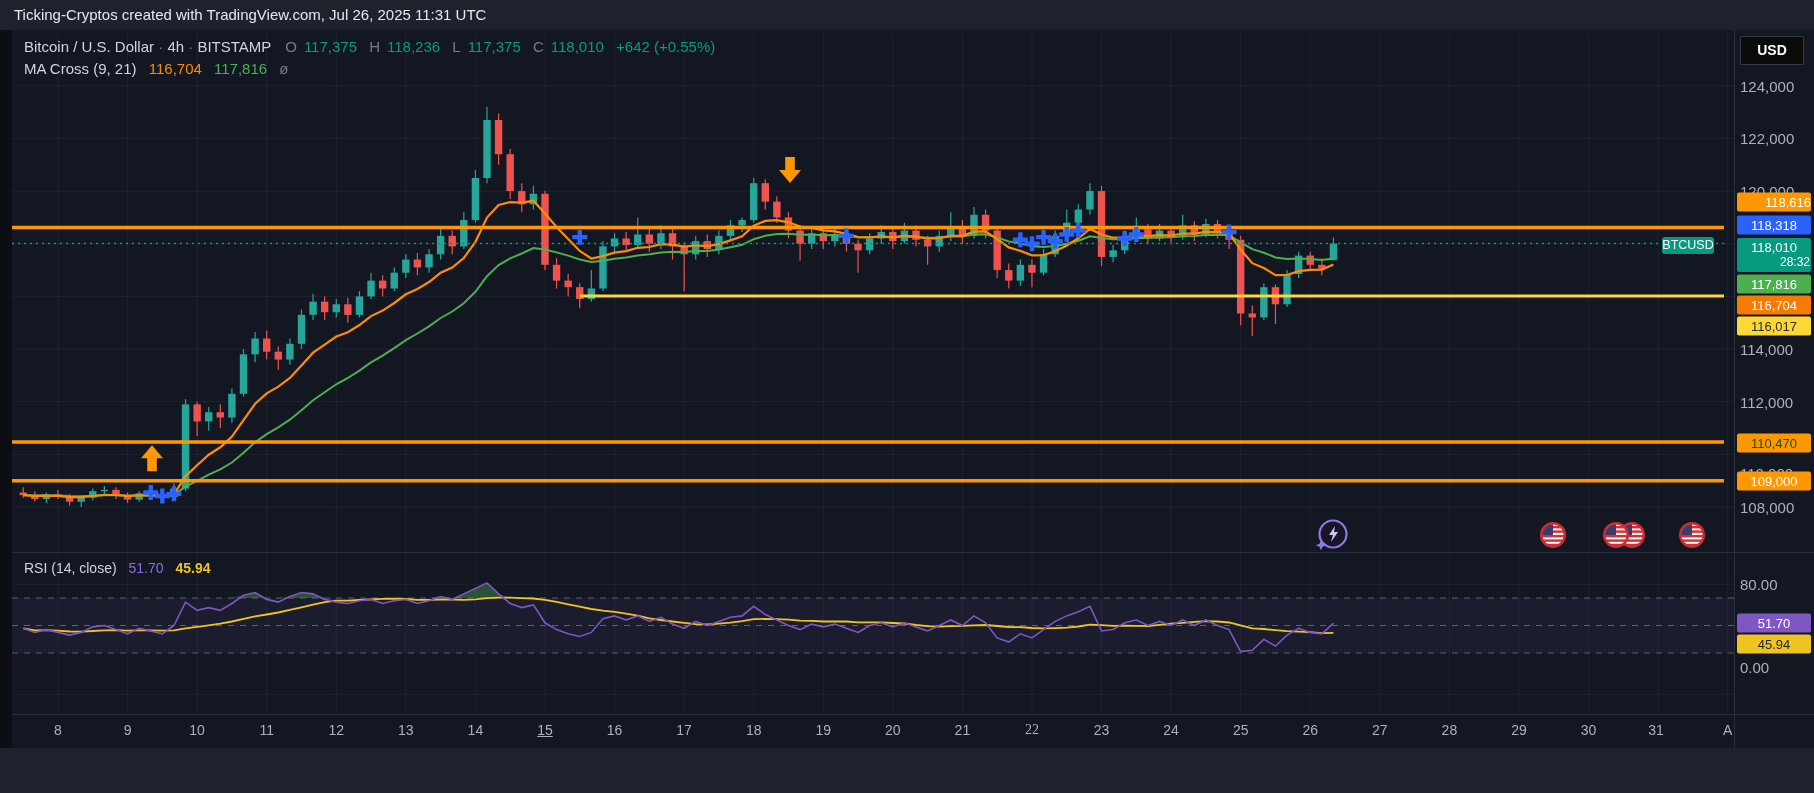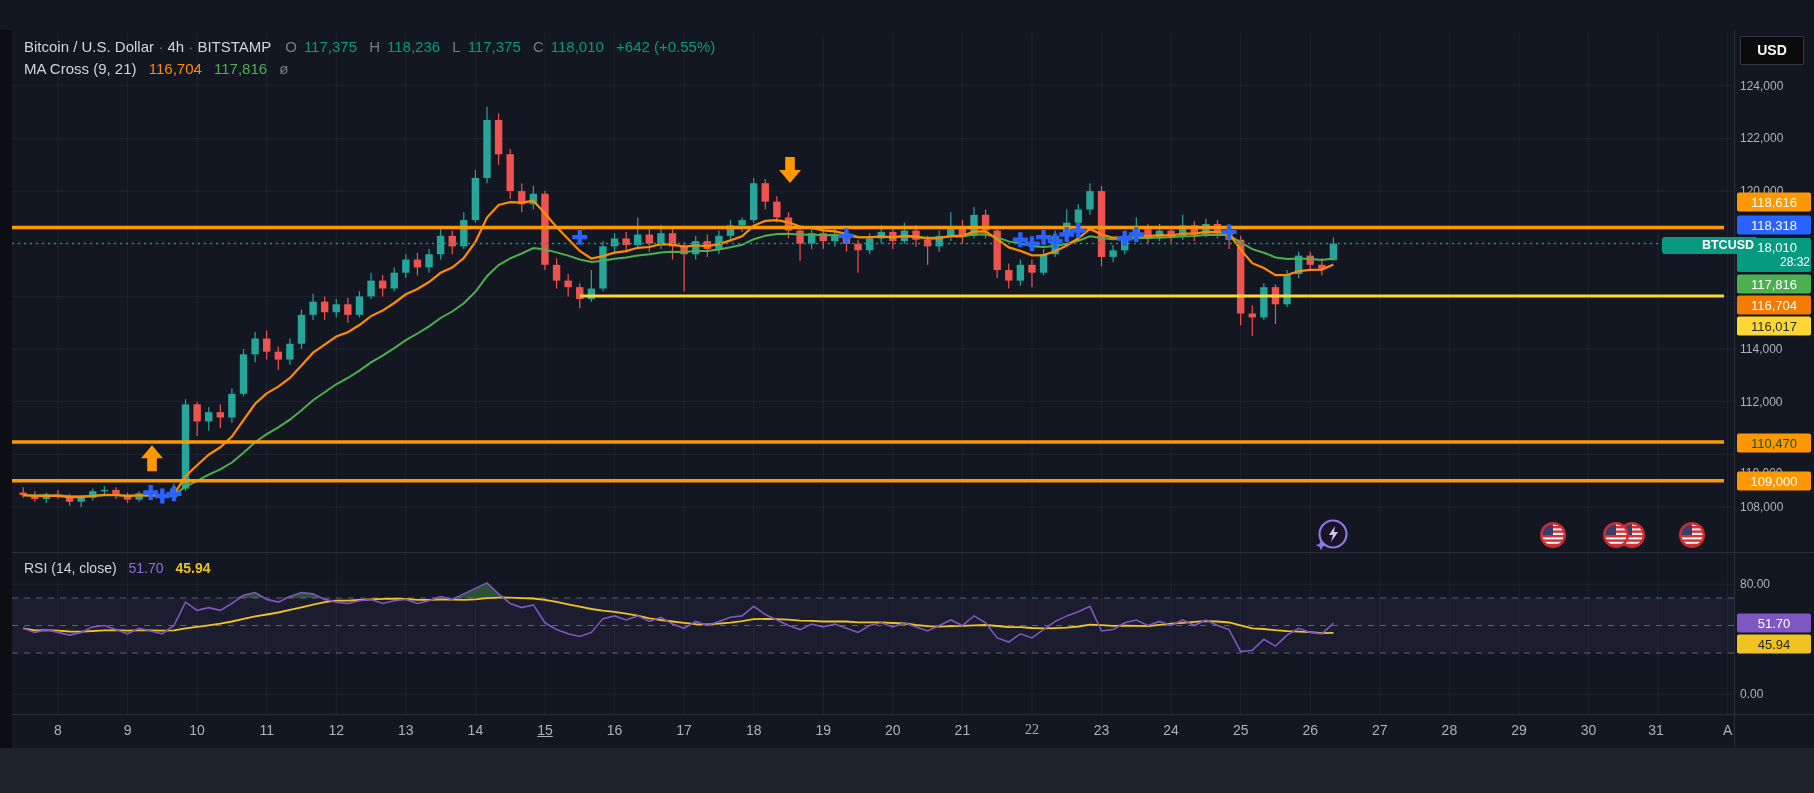--- a/index.html
+++ b/index.html
@@ -10,34 +10,35 @@
     line-height:30px;padding-left:14px;box-sizing:border-box;white-space:nowrap;}
   #left-strip{left:0;top:30px;width:12px;height:718px;background:#0c0e13;}
   #chart-svg{left:0;top:0;}
   .legend-row{white-space:nowrap;font-size:15px;color:#d1d4dc;z-index:30;}
   .dim{color:#787b86;}
   .teal{color:#089981;margin-left:7px;}
   .oj{color:#ff8c00;}
   .grn{color:#4caf50;}
   #usd-btn{right:10px;top:36px;width:62px;height:27px;background:#0b0b0b;border:1px solid #363a45;
     border-radius:1px;color:#fff;font-weight:bold;font-size:14px;text-align:center;line-height:27px;z-index:40;}
-  .axis-label{left:1740px;color:#aab2bd;font-size:12px;transform:translateY(-50%);z-index:10;white-space:nowrap;}
+  .axis-label{left:1740px;color:#aab2bd;font-size:15px;transform:translateY(-50%);z-index:10;white-space:nowrap;}
   .badge{left:1737px;width:74px;text-align:center;font-size:13px;border-radius:2px;
     transform:translateY(-50%);z-index:20;padding:2px 0;line-height:15px;white-space:nowrap;}
   .badge .sub{font-size:12px;padding-left:42px;}
-  #ticker-tag{background:#089981;color:#fff;font-weight:bold;font-size:12.5px;border-radius:3px;
-    width:60px;height:17px;text-align:center;line-height:17px;left:1662px;top:237px;z-index:21;padding-left:36px;}
+  #ticker-tag{background:#089981;color:#fff;font-weight:normal;font-size:12.5px;border-radius:3px;
+    width:52px;height:17px;text-align:center;line-height:17px;left:1662px;top:237px;z-index:21;}
   .tlabel{color:#aab2bd;font-size:14px;transform:translateX(-50%);top:722px;z-index:10;}
   .vsep{background:#2a2e39;z-index:5;}
   #footer{left:0;top:748px;width:1814px;height:45px;background:#1e222d;z-index:15;}
 </style>
 </head>
 <body>
 
 <div id="stage">
+  <div id="banner" class="abs">Ticking-Cryptos created with TradingView.com, Jul 26, 2025 11:31 UTC</div>
   <div id="left-strip" class="abs"></div>
 
   <svg id="chart-svg" class="abs" width="1814" height="793" viewBox="0 0 1814 793">
       <g>
         <line x1="58" y1="33" x2="58" y2="714" stroke="rgba(240,243,250,0.055)" stroke-width="1"></line>
         <line x1="127.57" y1="33" x2="127.57" y2="714" stroke="rgba(240,243,250,0.055)" stroke-width="1"></line>
         <line x1="197.14" y1="33" x2="197.14" y2="714" stroke="rgba(240,243,250,0.055)" stroke-width="1"></line>
         <line x1="266.71" y1="33" x2="266.71" y2="714" stroke="rgba(240,243,250,0.055)" stroke-width="1"></line>
         <line x1="336.28" y1="33" x2="336.28" y2="714" stroke="rgba(240,243,250,0.055)" stroke-width="1"></line>
         <line x1="405.84999999999997" y1="33" x2="405.84999999999997" y2="714" stroke="rgba(240,243,250,0.055)" stroke-width="1"></line>
@@ -443,21 +444,21 @@
   <div id="ticker-tag" class="abs">BTCUSD</div>
 
   <div id="price-axis">
       <div class="abs axis-label" style="top: 85.8px;">124,000</div>
       <div class="abs axis-label" style="top: 138.45px;">122,000</div>
       <div class="abs axis-label" style="top: 191.1px;">120,000</div>
       <div class="abs axis-label" style="top: 349.05px;">114,000</div>
       <div class="abs axis-label" style="top: 401.7px;">112,000</div>
       <div class="abs axis-label" style="top: 473px;">110,000</div>
       <div class="abs axis-label" style="top: 507px;">108,000</div>
-      <div class="abs badge" style="top: 202px; background: rgb(255, 152, 0); color: rgb(255, 255, 255);">
+      <div class="abs badge" style="top: 202px; background: rgb(255, 152, 0); color: rgb(255, 255, 255); text-align: right;">
         <div>118,616</div>
       </div>
       <div class="abs badge" style="top: 225px; background: rgb(41, 98, 255); color: rgb(255, 255, 255);">
         <div>118,318</div>
       </div>
       <div class="abs badge" style="top: 255px; background: rgb(8, 153, 129); color: rgb(255, 255, 255);">
         <div>118,010</div>
         <div class="sub">28:32</div>
       </div>
       <div class="abs badge" style="top: 284px; background: rgb(76, 175, 80); color: rgb(255, 255, 255);">
@@ -471,21 +472,21 @@
       </div>
       <div class="abs badge" style="top: 443px; background: rgb(255, 152, 0); color: #14532d;">
         <div>110,470</div>
       </div>
       <div class="abs badge" style="top: 481px; background: rgb(255, 152, 0); color: rgb(255, 255, 255);">
         <div>109,000</div>
       </div>
     </div>
   <div id="rsi-axis">
       <div class="abs axis-label" style="top: 584px;">80.00</div>
-      <div class="abs axis-label" style="top: 694px;">0.00</div>
+      <div class="abs axis-label" style="top: 667px;">0.00</div>
       <div class="abs badge" style="top: 623px; background: rgb(126, 87, 194); color: rgb(255, 255, 255);">51.70</div>
       <div class="abs badge" style="top: 644px; background: rgb(240, 196, 32); color: rgb(30, 34, 45);">45.94</div>
     </div>
   <div id="time-axis">
       <div class="abs tlabel" style="left: 58px;">8</div>
       <div class="abs tlabel" style="left: 127.57px;">9</div>
       <div class="abs tlabel" style="left: 197.14px;">10</div>
       <div class="abs tlabel" style="left: 266.71px;">11</div>
       <div class="abs tlabel" style="left: 336.28px;">12</div>
       <div class="abs tlabel" style="left: 405.85px;">13</div>

